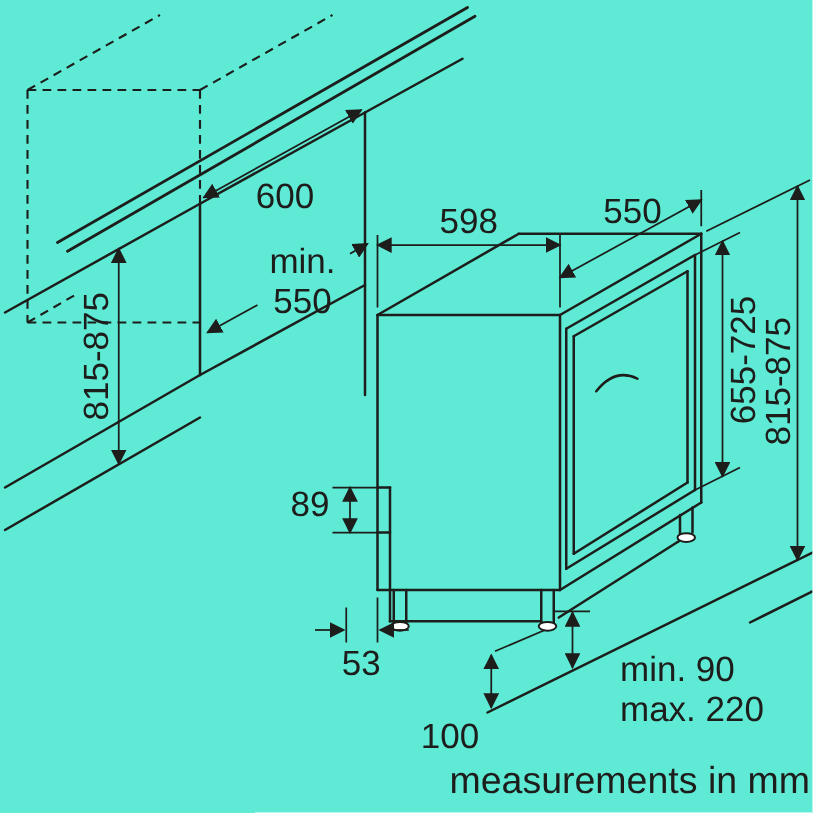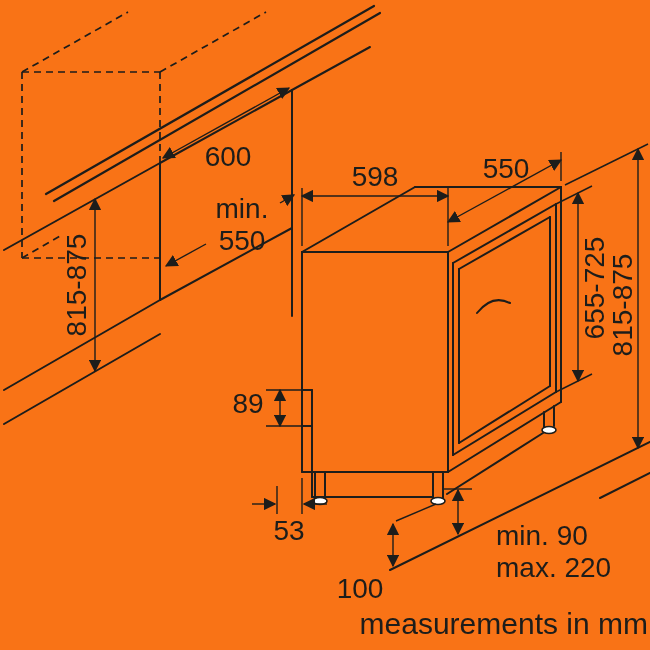--- a/index.html
+++ b/index.html
@@ -1,17 +1,17 @@
 <!DOCTYPE html>
 <html><head>
 <meta charset="utf-8">
 <style>
   html,body{margin:0;padding:0;background:#ffffff;}
   .stage{
-    width:650px;height:650px;position:relative;background:#f97316;overflow:hidden;
+    width:650px;height:650px;position:relative;background:#5eead4;overflow:hidden;
     font-family:"Liberation Sans", sans-serif;
   }
   svg{display:block;}
   .ln{stroke:#1d1d1b;stroke-width:2;fill:none;stroke-linecap:round;stroke-linejoin:round;}
   .thick{stroke-width:2.2;}
   .dash{stroke:#1d1d1b;stroke-width:1.7;fill:none;stroke-dasharray:7 5;stroke-linecap:butt;}
   .dim{stroke:#1d1d1b;stroke-width:1.4;fill:none;stroke-linecap:butt;}
   .foot{fill:#ffffff;stroke:#1d1d1b;stroke-width:1.6;}
   text{font-family:"Liberation Sans", sans-serif;fill:#1d1d1b;}
   .t28{font-size:28px;}

